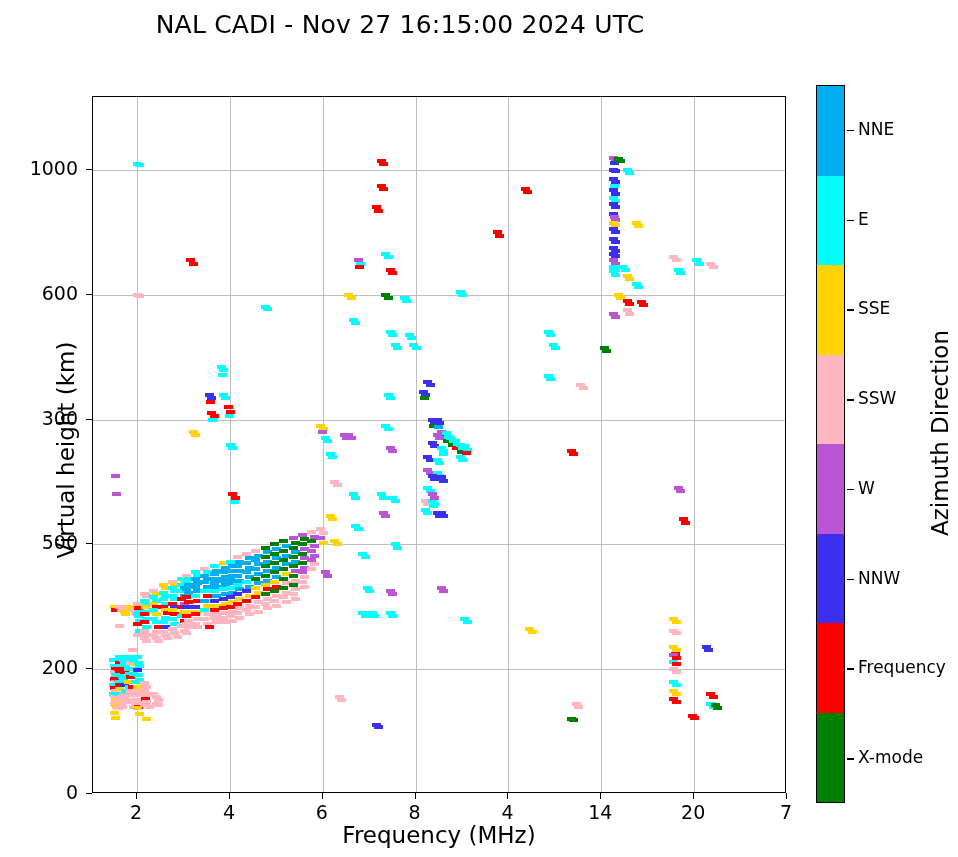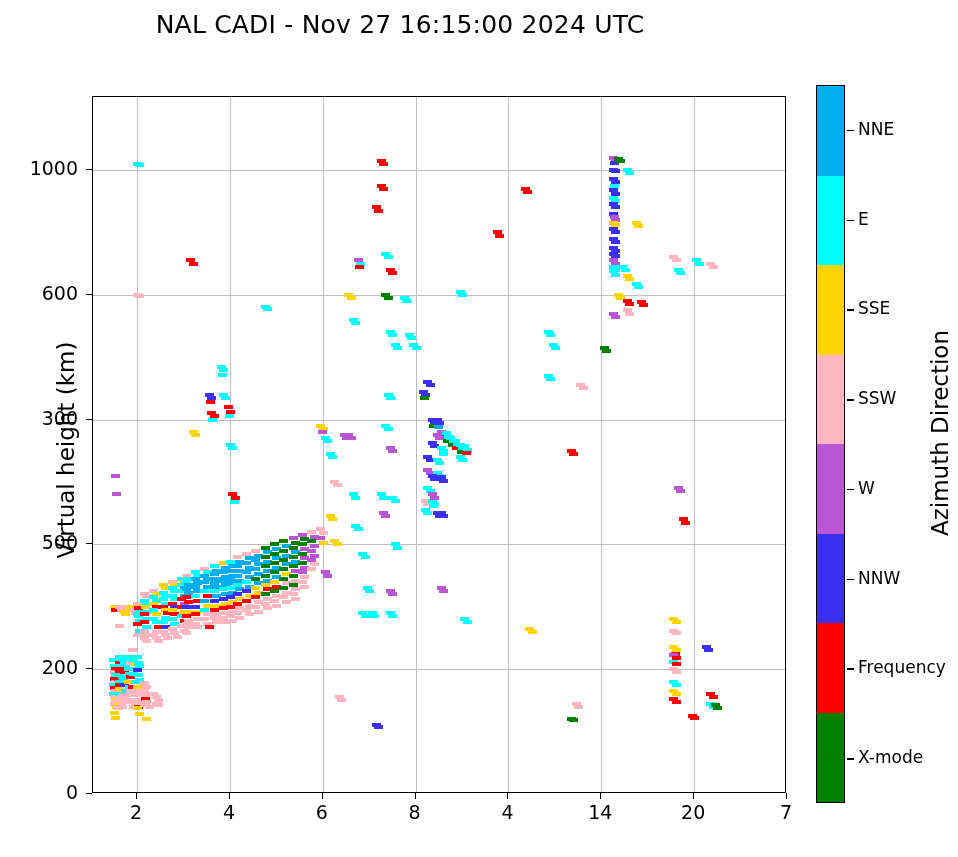--- a/index.html
+++ b/index.html
@@ -817,20 +817,21 @@
       <div class="tick-y" style="top: 543.403px;"></div>
       <div class="ticklabel-y" style="top: 543.403px;">500</div>
       <div class="tick-y" style="top: 418.604px;"></div>
       <div class="ticklabel-y" style="top: 418.604px;">300</div>
       <div class="tick-y" style="top: 293.806px;"></div>
       <div class="ticklabel-y" style="top: 293.806px;">600</div>
       <div class="tick-y" style="top: 169.007px;"></div>
       <div class="ticklabel-y" style="top: 169.007px;">1000</div>
     </div>
 
+  <div class="axis-title-x">Frequency (MHz)</div>
   <div class="axis-title-y">Virtual height (km)</div>
 
   <div class="cbar" id="cbar">
       <div class="cbar-seg" style="height: 12.5%; background: rgb(0, 174, 239);"></div>
       <div class="cbar-seg" style="height: 12.5%; background: rgb(0, 255, 255);"></div>
       <div class="cbar-seg" style="height: 12.5%; background: rgb(255, 212, 0);"></div>
       <div class="cbar-seg" style="height: 12.5%; background: rgb(255, 182, 193);"></div>
       <div class="cbar-seg" style="height: 12.5%; background: rgb(186, 85, 211);"></div>
       <div class="cbar-seg" style="height: 12.5%; background: rgb(58, 48, 238);"></div>
       <div class="cbar-seg" style="height: 12.5%; background: rgb(255, 0, 0);"></div>

